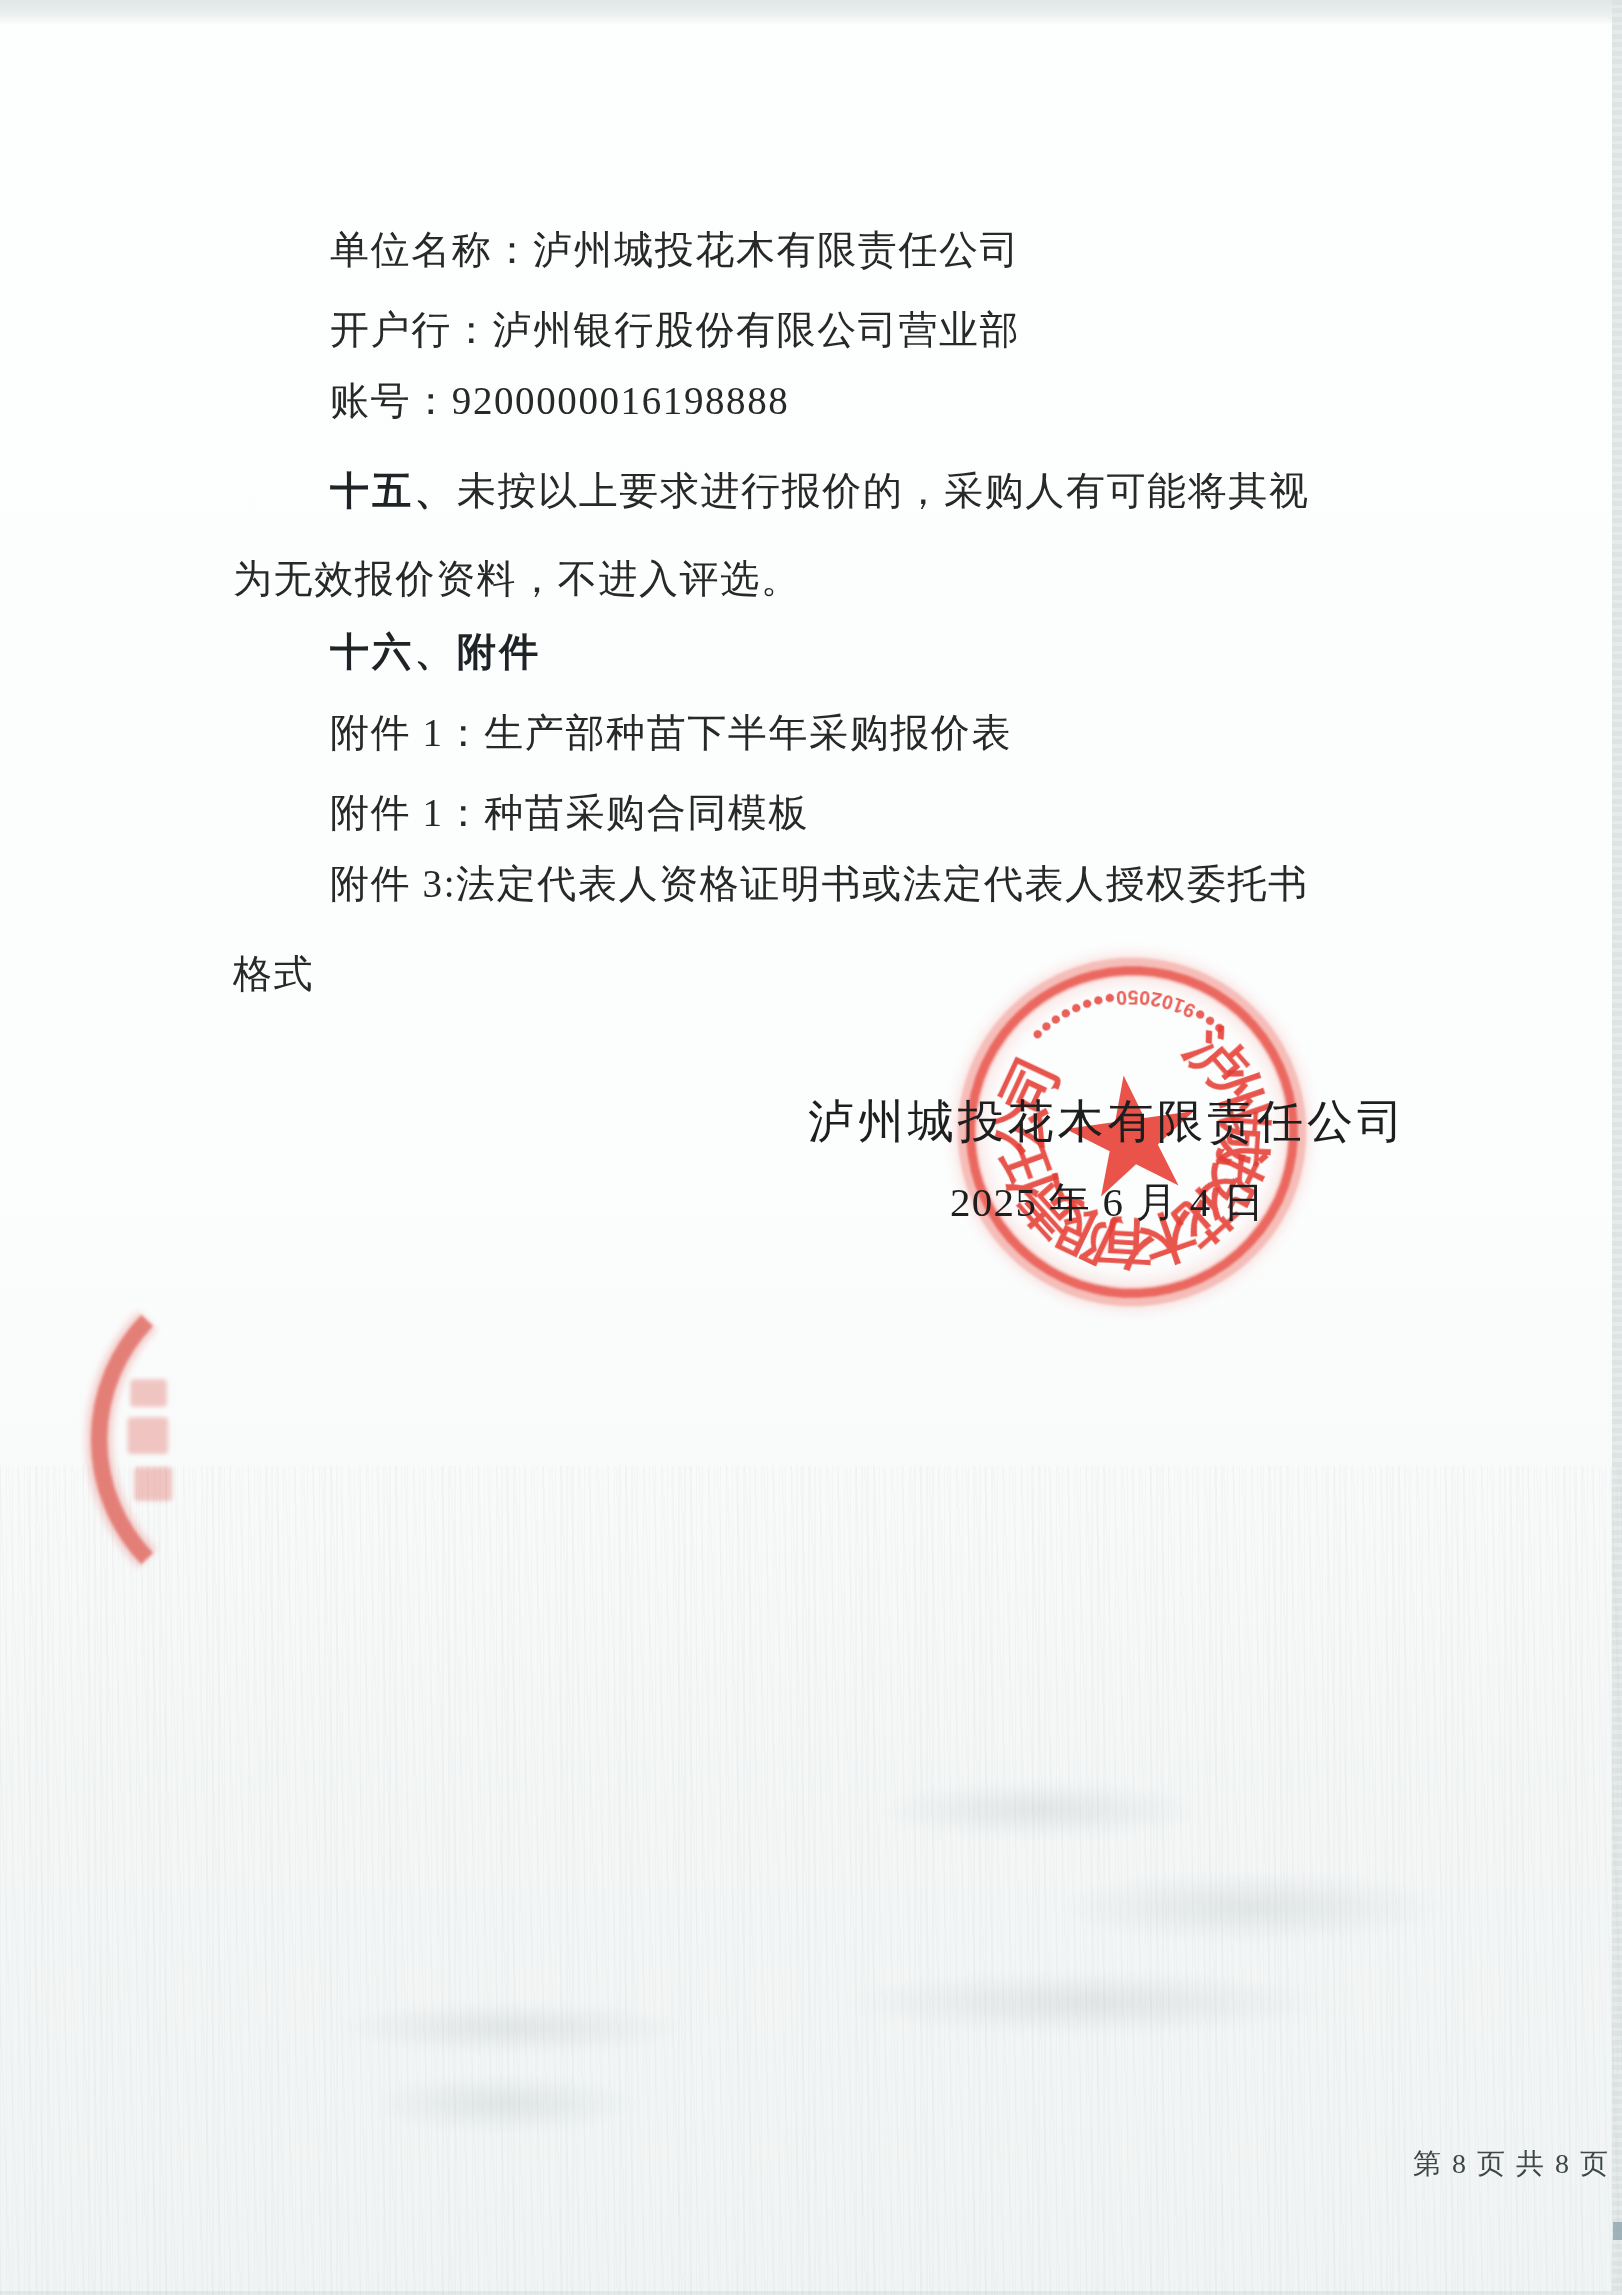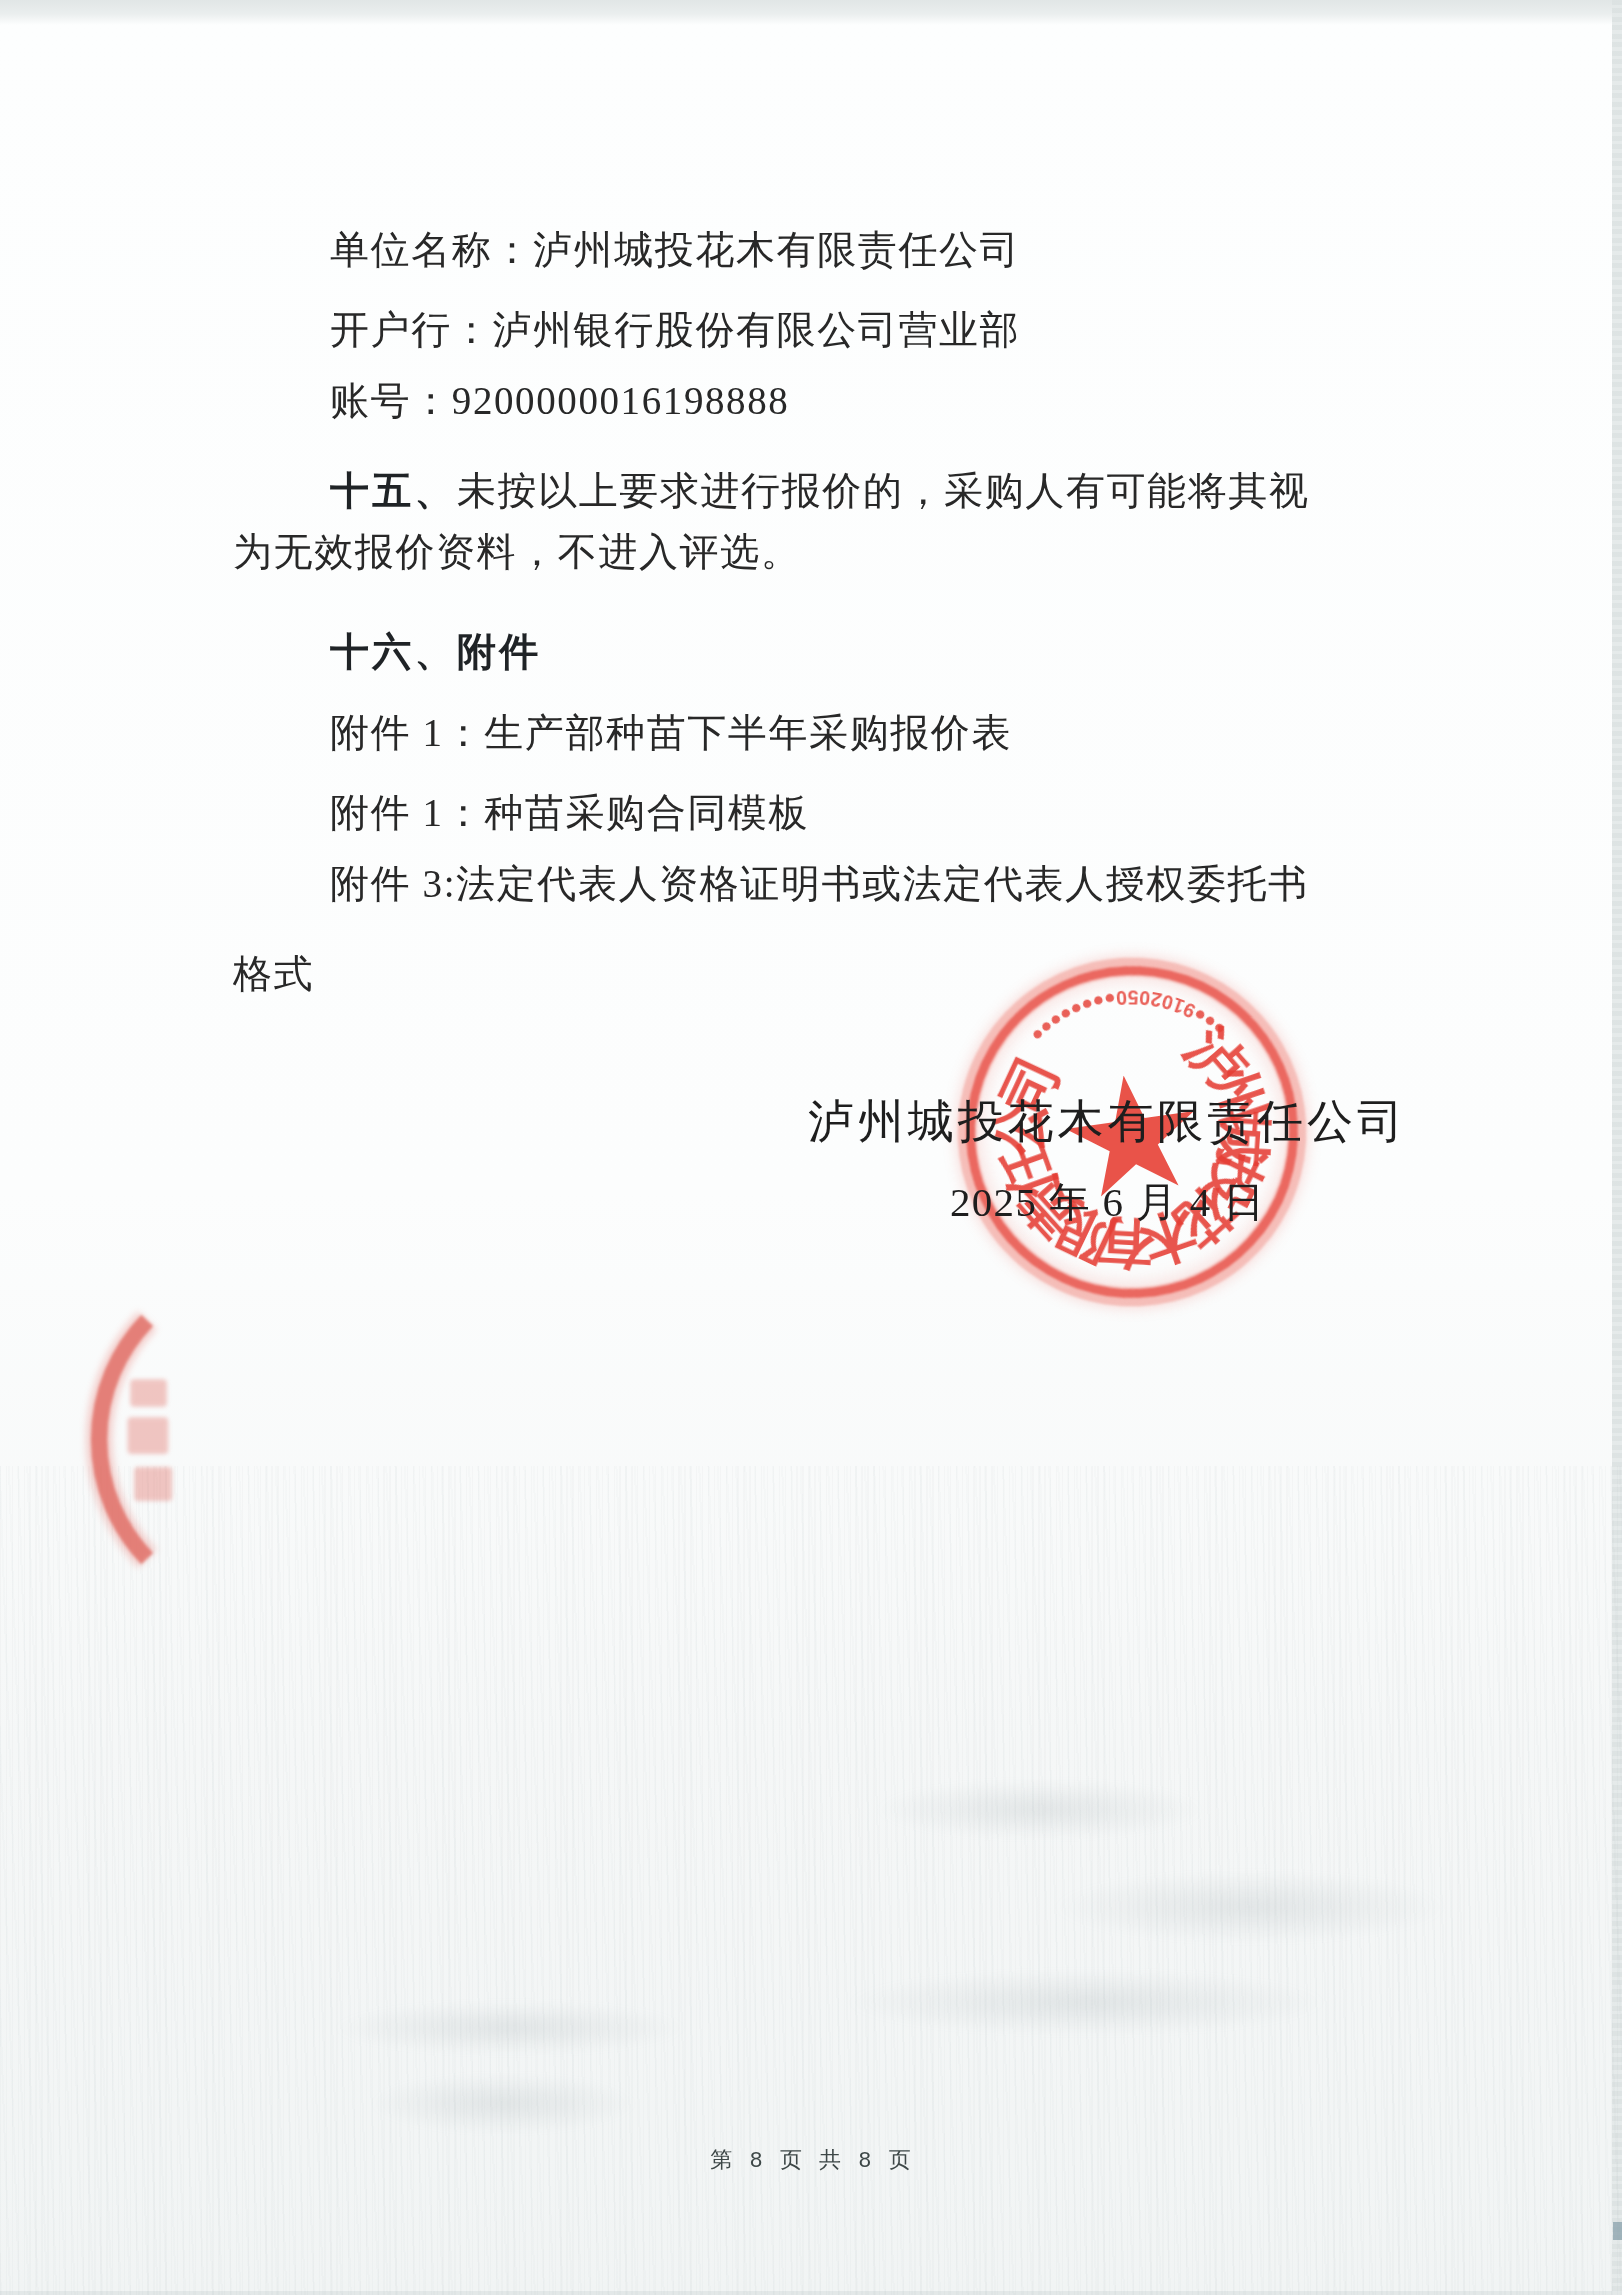--- a/index.html
+++ b/index.html
@@ -55,22 +55,22 @@
   .sealdig{position:absolute;left:50%;top:50%;font-family:"Liberation Sans","DejaVu Sans",sans-serif;
     font-weight:700;font-size:19.6px;color:rgba(229,62,52,.82);filter:blur(0.4px);}
   .seal-star{position:absolute;left:1065px;top:1075px;width:135px;height:128px;
     background:rgba(231,68,58,.92);transform:rotate(-8deg);filter:blur(0.7px);z-index:3;
     clip-path:polygon(50% 0%,61% 35%,98% 35%,68% 57%,79% 91%,50% 70%,21% 91%,32% 57%,2% 35%,39% 35%);}
 
   
   .partial-stamp{position:absolute;left:79px;top:1302px;z-index:2;}
 
   
-  .footer{position:absolute;left:13px;top:2145px;width:1597px;text-align:center;
-    font-size:22px;letter-spacing:2px;color:#3d4747;z-index:4;font-family:Liberation Mono, monospace;}
+  .footer{position:absolute;left:13px;top:2145px;width:1597px;text-align:right;
+    font-size:28px;letter-spacing:2px;color:#3d4747;z-index:4;}
 </style>
 </head>
 <body>
 
 <div class="page">
 
   <div class="scan-top"></div>
   <div class="scan-right"></div>
   <div class="scan-bottom"></div>
   <div class="blue-dash"></div>
@@ -80,21 +80,21 @@
   <div class="smudge s2"></div>
   <div class="smudge s3"></div>
   <div class="smudge s4"></div>
   <div class="smudge s5"></div>
 
   <div class="body-lines">
       <div class="bline indent" style="top: 226px;"><span class="bprefix"></span><span>单位名称：泸州城投花木有限责任公司</span></div>
       <div class="bline indent" style="top: 306px;"><span class="bprefix"></span><span>开户行：泸州银行股份有限公司营业部</span></div>
       <div class="bline indent" style="top: 377px;"><span class="bprefix"></span><span>账号：9200000016198888</span></div>
       <div class="bline indent" style="top: 467px;"><span class="bprefix">十五、</span><span>未按以上要求进行报价的，采购人有可能将其视</span></div>
-      <div class="bline" style="top: 528px;"><span class="bprefix"></span><span>为无效报价资料，不进入评选。</span></div>
+      <div class="bline" style="top: 555px;"><span class="bprefix"></span><span>为无效报价资料，不进入评选。</span></div>
       <div class="bline indent" style="top: 628px;"><span class="bprefix">十六、附件</span><span></span></div>
       <div class="bline indent" style="top: 709px;"><span class="bprefix"></span><span>附件 1：生产部种苗下半年采购报价表</span></div>
       <div class="bline indent" style="top: 789px;"><span class="bprefix"></span><span>附件 1：种苗采购合同模板</span></div>
       <div class="bline indent" style="top: 860px;"><span class="bprefix"></span><span>附件 3:法定代表人资格证明书或法定代表人授权委托书</span></div>
       <div class="bline" style="top: 950px;"><span class="bprefix"></span><span>格式</span></div>
     </div>
 
   <div class="sig-company">泸州城投花木有限责任公司</div>
   <div class="sig-date">2025 年 6 月 4 日</div>
 

